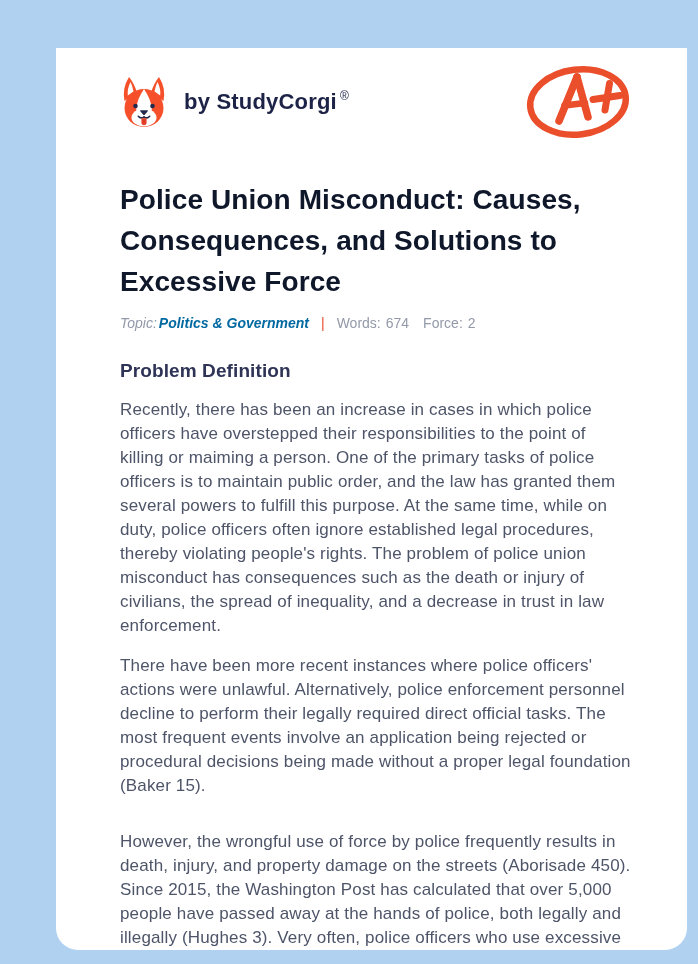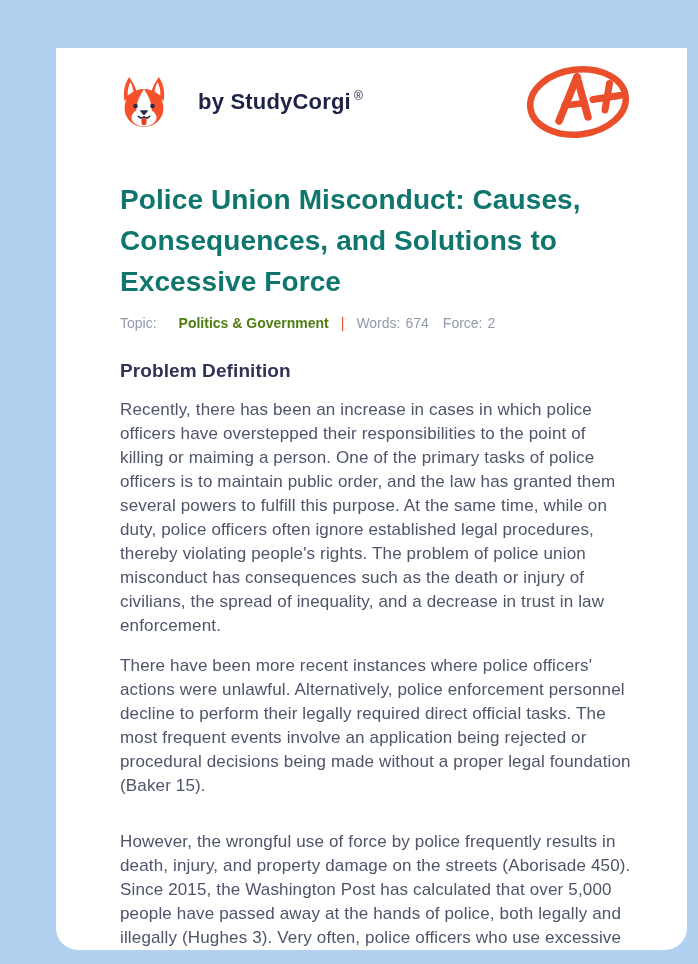--- a/index.html
+++ b/index.html
@@ -29,54 +29,54 @@
   .card-header {
     display: flex;
     justify-content: space-between;
     align-items: center;
     margin-top: 14px;
     height: 80px;
   }
   .brand {
     display: flex;
     align-items: center;
-    gap: 30px;
+    gap: 16px;
     cursor: pointer;
   }
   .brand-name {
     font-size: 22px;
     font-weight: 700;
     color: #1d2347;
     letter-spacing: 0.2px;
     white-space: nowrap;
   }
   .brand-name .reg {
     font-size: 12px;
     font-weight: 400;
     vertical-align: 9px;
     margin-left: 3px;
   }
   .doc-title {
     margin: 37px 0 0 0;
     font-size: 28px;
     line-height: 41px;
     font-weight: 700;
-    color: #0f766e;
+    color: #0f172a;
     letter-spacing: 0.1px;
   }
   .meta {
     margin-top: 13px;
     font-size: 14px;
     color: #9299a8;
     display: flex;
     align-items: center;
     white-space: nowrap;
   }
-  .meta .topic-label { margin-right: 22px; }
-  .meta .topic-value { color: #4d7c0f; font-weight: 700; }
+  .meta .topic-label { margin-right: 2px; font-style: italic; }
+  .meta .topic-value { color: #0369a1; font-weight: 700; font-style: italic; }
   .meta .separator  { color: #ea4f2b; margin: 0 12px; }
   .meta .words      { margin-right: 14px; }
   .meta .label-part { margin-right: 5px; }
   .section-heading {
     font-size: 19px;
     font-weight: 700;
     color: #2f3457;
     margin: 29px 0 0 0;
     letter-spacing: 0.1px;
   }

